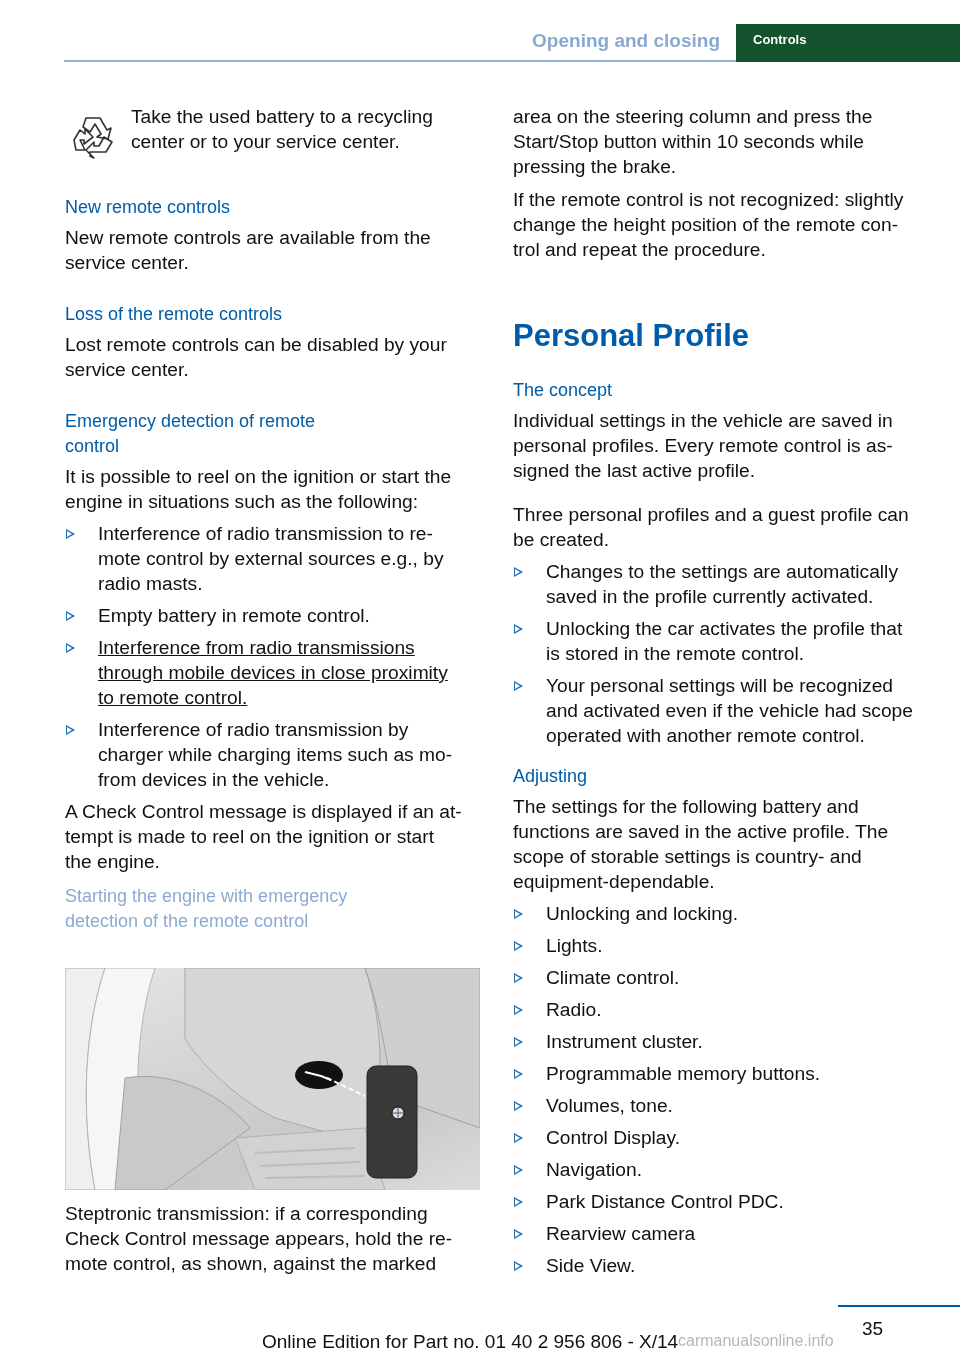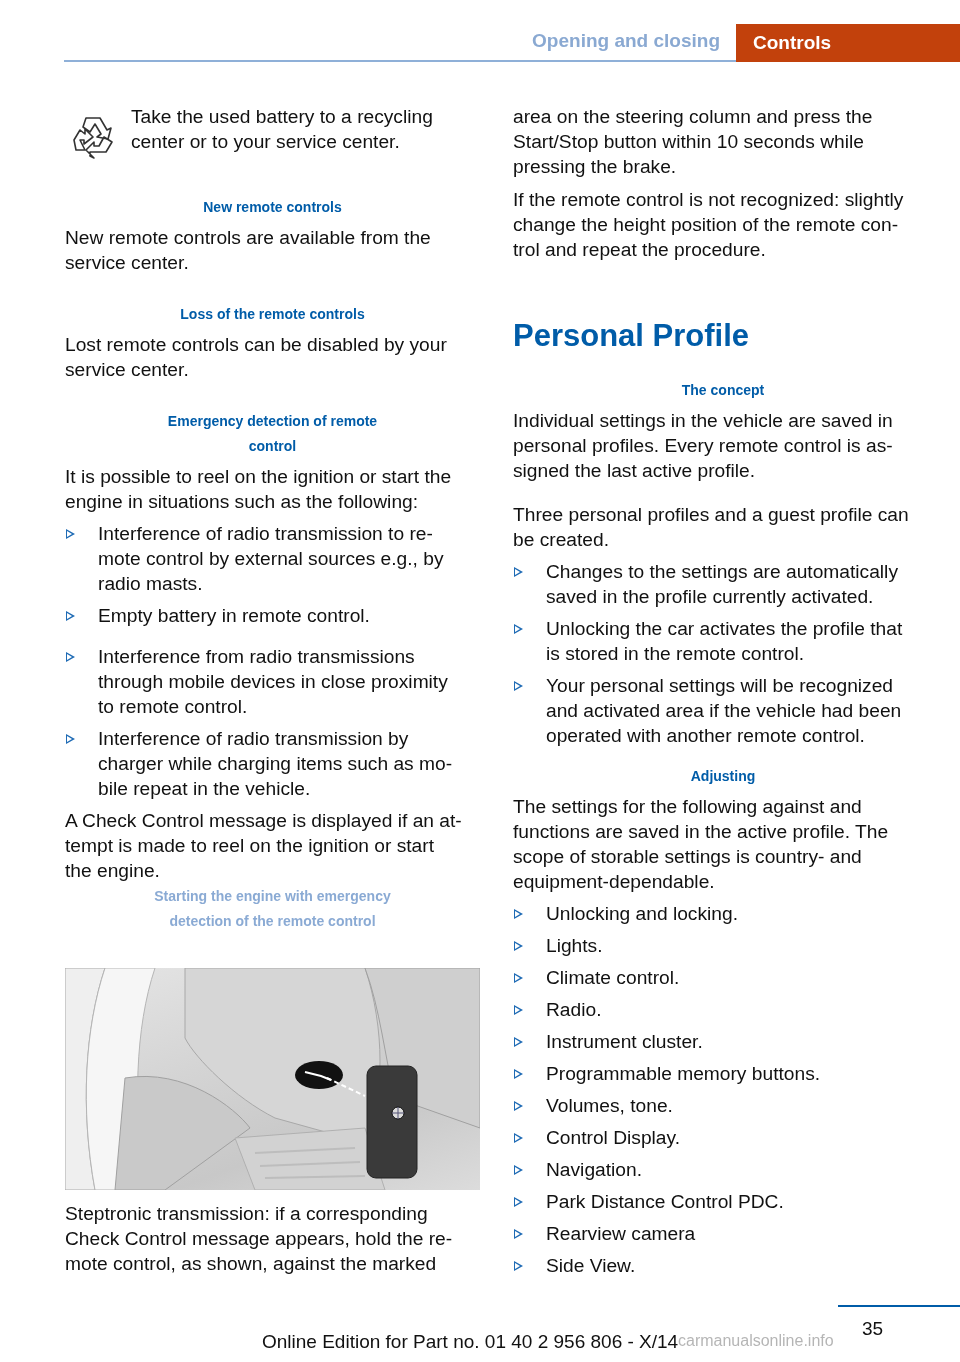--- a/index.html
+++ b/index.html
@@ -7,25 +7,25 @@
     width: 960px; height: 1362px; position: relative; overflow: hidden;
     font-family: "Liberation Sans", sans-serif; color: #111111;
   }
   .header-line {
     position: absolute; left: 64px; top: 60px; width: 672px; height: 2px; background: #8fb0d8;
   }
   .header-prev {
     position: absolute; right: 240px; top: 30px; font-size: 19px; font-weight: bold; color: #8aa9d2;
   }
   .header-tab {
-    position: absolute; left: 736px; top: 24px; width: 224px; height: 38px; background: #c2410c;
-    color: #ffffff; font-size: 19px; font-weight: bold; box-sizing: border-box; padding: 8px 0 0 17px;
+    position: absolute; left: 736px; top: 24px; width: 224px; height: 38px; background: #14532d;
+    color: #ffffff; font-size: 13px; font-weight: bold; box-sizing: border-box; padding: 8px 0 0 17px;
   }
   .p { font-size: 19.2px; line-height: 25px; margin: 0; }
-  .h2 { font-size: 14px; font-weight: bold; color: #005ca8; line-height: 25px; margin: 0; text-align: center; }
+  .h2 { font-size: 18px; font-weight: normal; color: #005ca8; line-height: 25px; margin: 0; }
   .h2.light { color: #8aaad4; }
   .h1 { font-size: 31px; font-weight: bold; color: #005ca8; margin: 0; line-height: 36px; }
   .abs { position: absolute; }
   .bullet { position: relative; padding-left: 33px; font-size: 19.2px; line-height: 25px; }
   .bullet .tri {
     position: absolute; left: 1px; top: 8px; width: 0; height: 0;
     border-top: 5px solid transparent; border-bottom: 5px solid transparent; border-left: 9px solid #1f6bb5;
   }
   .bullet .tri::after {
     content: ""; position: absolute; left: -8px; top: -3px; width: 0; height: 0;
@@ -90,31 +90,31 @@
     <div class="bullet">
         <span class="tri"></span>
       <div>Interference of radio transmission to re-</div>
       <div>mote control by external sources e.g., by</div>
       <div>radio masts.</div>
     </div>
     <div class="bullet" style="margin-top:7px;">
         <span class="tri"></span>
       <div>Empty battery in remote control.</div>
     </div>
-    <div class="bullet" style="margin-top:16px;">
+    <div class="bullet" style="margin-top:7px;text-decoration:underline;">
         <span class="tri"></span>
       <div>Interference from radio transmissions</div>
       <div>through mobile devices in close proximity</div>
       <div>to remote control.</div>
     </div>
     <div class="bullet" style="margin-top:7px;">
         <span class="tri"></span>
       <div>Interference of radio transmission by</div>
       <div>charger while charging items such as mo-</div>
-      <div>bile repeat in the vehicle.</div>
+      <div>from devices in the vehicle.</div>
     </div>
   </div>
   <div class="p" style="margin-top:7px;">
     <div>A Check Control message is displayed if an at-</div>
     <div>tempt is made to reel on the ignition or start</div>
     <div>the engine.</div>
   </div>
 </div>
 
 <div class="abs" style="left:65px; top:884px; width:415px;">
@@ -179,30 +179,30 @@
       <div>saved in the profile currently activated.</div>
     </div>
     <div class="bullet" style="margin-top:7px;">
         <span class="tri"></span>
       <div>Unlocking the car activates the profile that</div>
       <div>is stored in the remote control.</div>
     </div>
     <div class="bullet" style="margin-top:7px;">
         <span class="tri"></span>
       <div>Your personal settings will be recognized</div>
-      <div>and activated area if the vehicle had been</div>
+      <div>and activated even if the vehicle had scope</div>
       <div>operated with another remote control.</div>
     </div>
   </div>
 </div>
 
 <div class="abs" style="left:513px; top:764px; width:420px;">
   <div class="h2">Adjusting</div>
   <div class="p" style="margin-top:5px;">
-    <div>The settings for the following against and</div>
+    <div>The settings for the following battery and</div>
     <div>functions are saved in the active profile. The</div>
     <div>scope of storable settings is country- and</div>
     <div>equipment-dependable.</div>
   </div>
   <div style="margin-top:7px;">
     <div class="bullet">
         <span class="tri"></span>
         <div>Unlocking and locking.</div>
       </div>
     <div class="bullet" style="margin-top:7px;">

